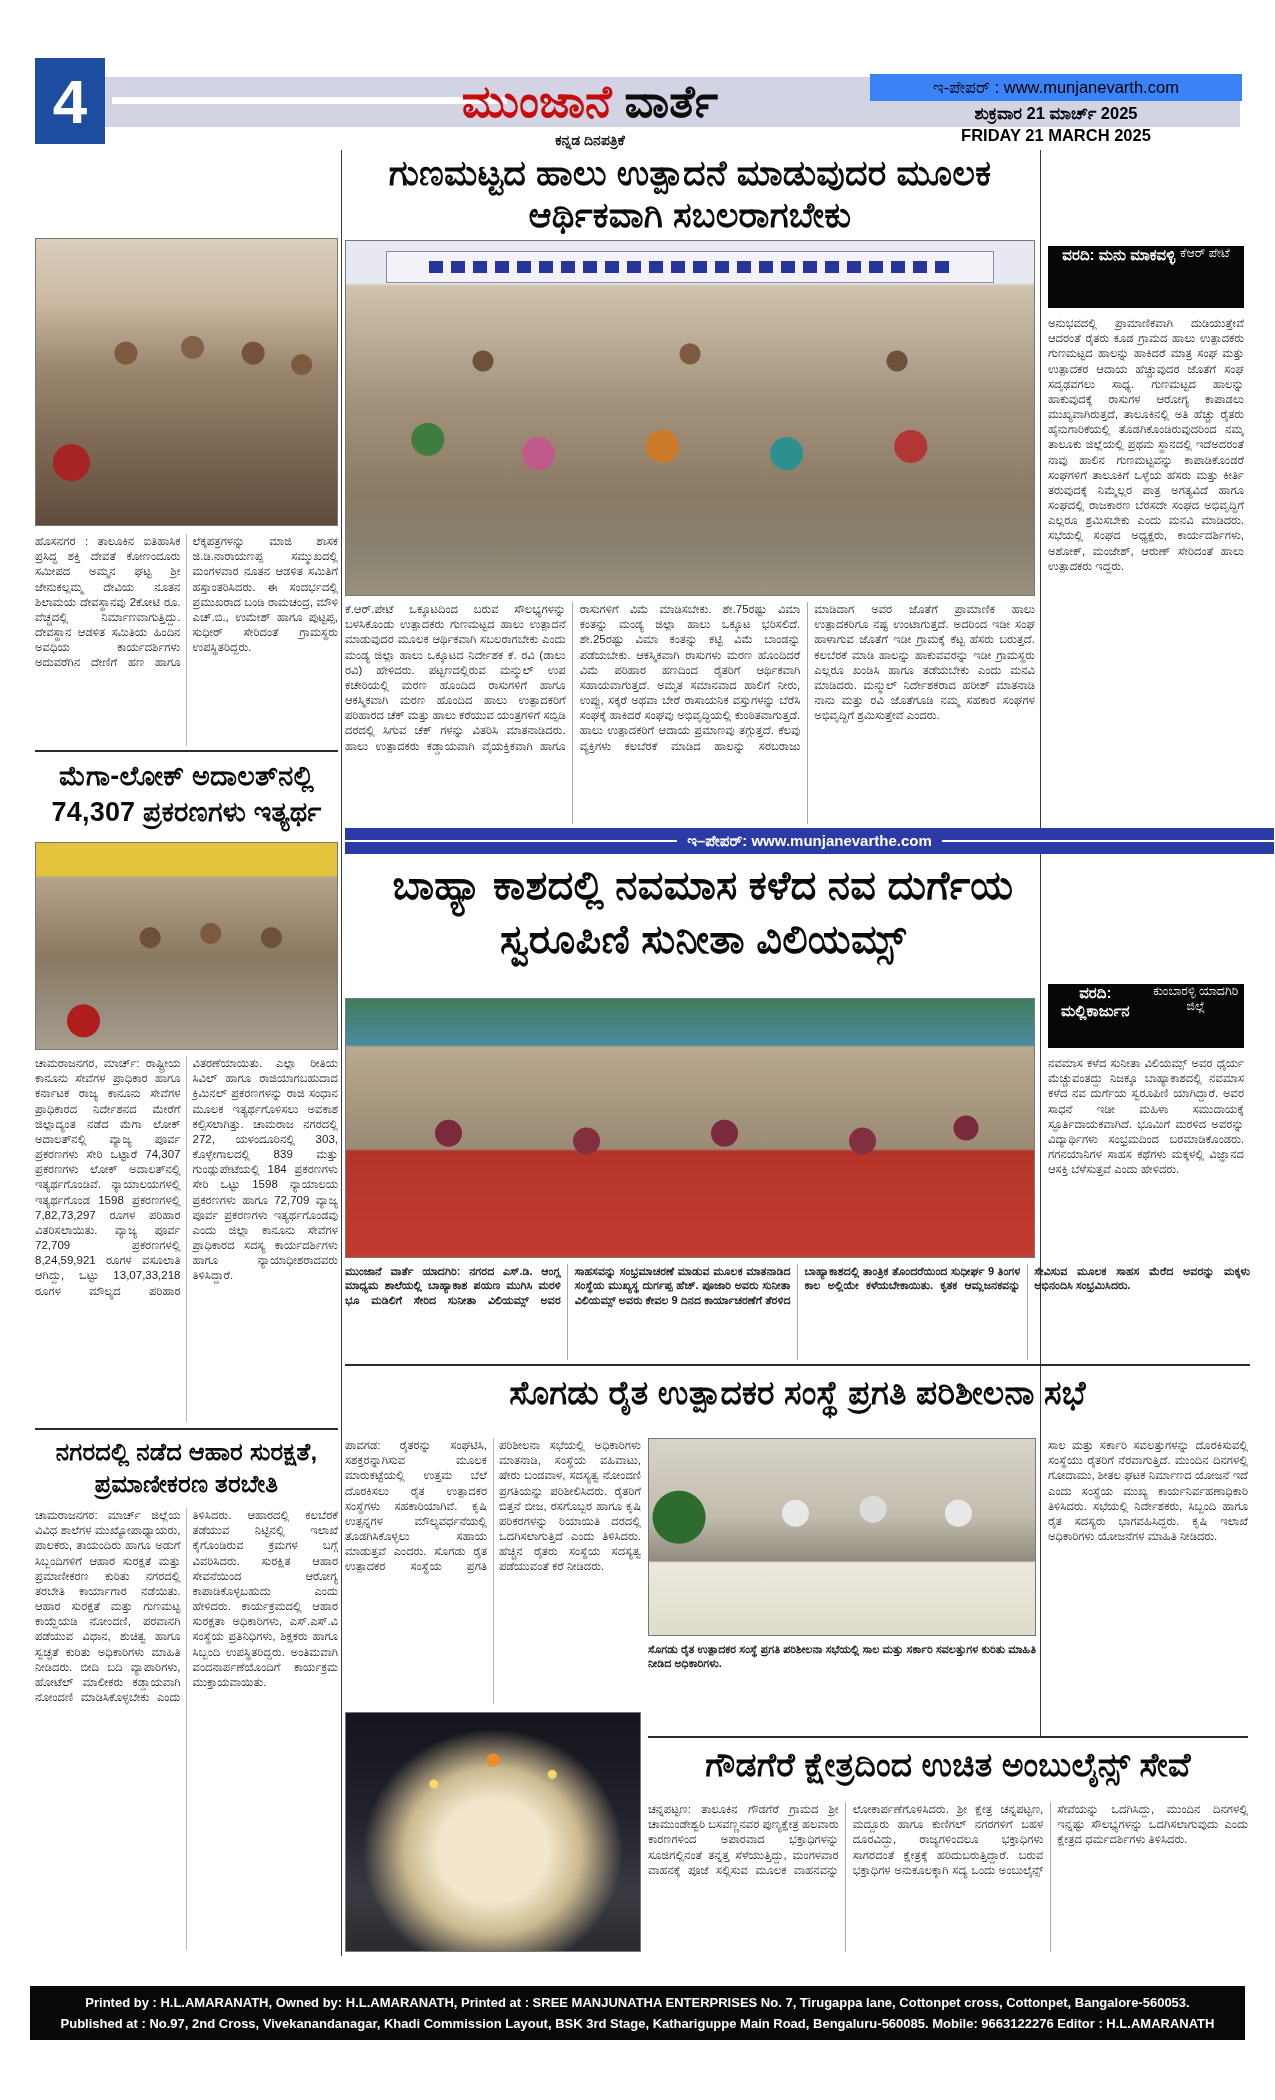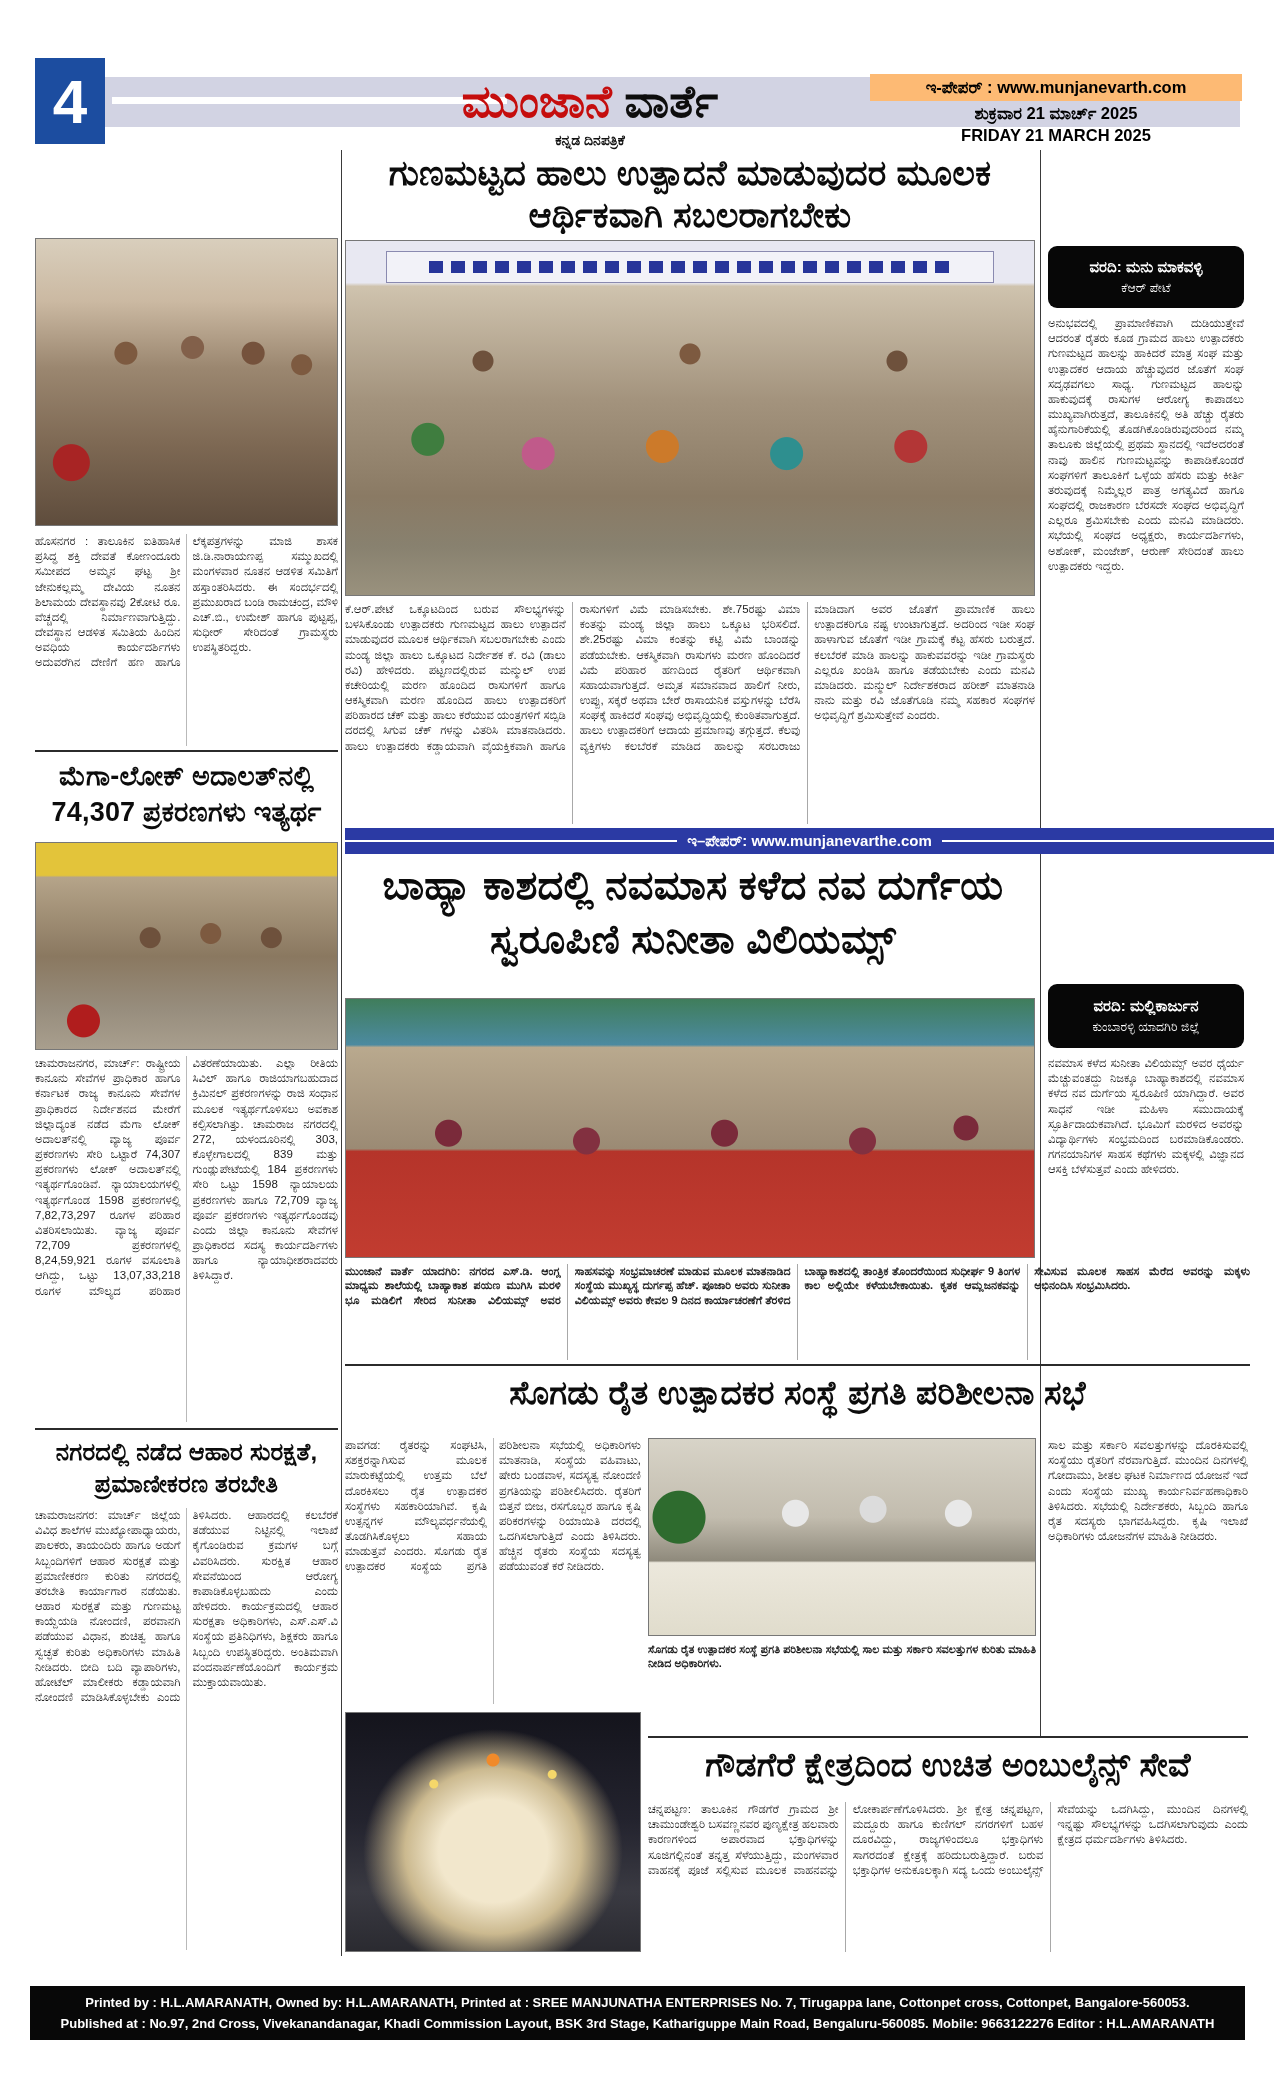--- a/index.html
+++ b/index.html
@@ -7,34 +7,34 @@
         font-family:"Liberation Sans", sans-serif;color:#141414;overflow:hidden;}
   .abs{position:absolute;}
   .hl{font-weight:bold;color:#0c0c0c;text-align:center;letter-spacing:0.2px;}
   .body-text{font-size:11.5px;line-height:1.32;text-align:justify;color:#1a1a1a;}
   .cols2{column-count:2;column-gap:12px;column-rule:1px solid #b9b9b9;}
   .cols3{column-count:3;column-gap:14px;column-rule:1px solid #a8a8a8;}
   .cols4{column-count:4;column-gap:14px;column-rule:1px solid #a8a8a8;}
   .clip{overflow:hidden;}
   .photo{background-color:#9a9a92;box-shadow:inset 0 0 0 1px #777;}
   .byline-box{background:#070707;color:#ffffff;text-align:center;display:flex;
-              flex-direction:column;justify-content:center;gap:5px;border-radius:9px;}
+              flex-direction:row;justify-content:center;gap:5px;}
   .byline-box .t1{font-size:15px;font-weight:bold;}
   .byline-box .t2{font-size:12.5px;}
   .rule-h{background:#2b2b2b;height:2px;}
   .vline{background:#3a3a3a;width:1px;}
   .header-band{background:#d2d3e3;}
   .pagenum{background:#1c4da0;color:#ffffff;font-weight:bold;font-size:62px;
            display:flex;align-items:center;justify-content:center;}
   .masthead{font-size:45px;font-weight:bold;text-align:center;line-height:1.05;}
   .masthead .red{color:#c50d0d;}
   .masthead .blk{color:#0d0d0d;}
   .mast-sub{font-size:14px;font-weight:bold;text-align:center;color:#111;}
-  .hdr-chip{background:#fdba74;display:flex;align-items:center;justify-content:center;
-            font-size:16.5px;font-weight:bold;color:#000;}
+  .hdr-chip{background:#3b82f6;display:flex;align-items:center;justify-content:center;
+            font-size:16.5px;font-weight:normal;color:#000;}
   .hdr-date{font-size:16.5px;font-weight:bold;text-align:center;color:#000;}
   .epaper-band{background:#2b3aa4;color:#ffffff;display:flex;align-items:center;gap:10px;
                font-weight:bold;font-size:15px;}
   .epaper-band .bar{flex:1;height:2px;background:#ffffff;}
   .caption{font-size:11px;line-height:1.3;text-align:justify;color:#1a1a1a;font-weight:bold;}
   .footer{background:#080808;color:#ffffff;display:flex;flex-direction:column;
           justify-content:center;gap:6px;text-align:center;font-size:13px;font-weight:bold;}
   
   .ph1{background:
     radial-gradient(circle at 12% 78%, #a82424 0 18px, rgba(0,0,0,0) 19px),
@@ -130,21 +130,21 @@
       </div>
   </div>
   <div class="abs body-text cols3 clip" style="left:345px;top:602px;width:690px;height:222px;">ಕೆ.ಆರ್.ಪೇಟೆ ಒಕ್ಕೂಟದಿಂದ ಬರುವ ಸೌಲಭ್ಯಗಳನ್ನು ಬಳಸಿಕೊಂಡು ಉತ್ಪಾದಕರು ಗುಣಮಟ್ಟದ ಹಾಲು ಉತ್ಪಾದನೆ ಮಾಡುವುದರ ಮೂಲಕ ಆರ್ಥಿಕವಾಗಿ ಸಬಲರಾಗಬೇಕು ಎಂದು ಮಂಡ್ಯ ಜಿಲ್ಲಾ ಹಾಲು ಒಕ್ಕೂಟದ ನಿರ್ದೇಶಕ ಕೆ. ರವಿ (ಡಾಲು ರವಿ) ಹೇಳಿದರು. ಪಟ್ಟಣದಲ್ಲಿರುವ ಮನ್ಮುಲ್ ಉಪ ಕಚೇರಿಯಲ್ಲಿ ಮರಣ ಹೊಂದಿದ ರಾಸುಗಳಿಗೆ ಹಾಗೂ ಆಕಸ್ಮಿಕವಾಗಿ ಮರಣ ಹೊಂದಿದ ಹಾಲು ಉತ್ಪಾದಕರಿಗೆ ಪರಿಹಾರದ ಚೆಕ್ ಮತ್ತು ಹಾಲು ಕರೆಯುವ ಯಂತ್ರಗಳಿಗೆ ಸಬ್ಸಿಡಿ ದರದಲ್ಲಿ ಸಿಗುವ ಚೆಕ್ ಗಳನ್ನು ವಿತರಿಸಿ ಮಾತನಾಡಿದರು. ಹಾಲು ಉತ್ಪಾದಕರು ಕಡ್ಡಾಯವಾಗಿ ವೈಯಕ್ತಿಕವಾಗಿ ಹಾಗೂ ರಾಸುಗಳಿಗೆ ವಿಮೆ ಮಾಡಿಸಬೇಕು. ಶೇ.75ರಷ್ಟು ವಿಮಾ ಕಂತನ್ನು ಮಂಡ್ಯ ಜಿಲ್ಲಾ ಹಾಲು ಒಕ್ಕೂಟ ಭರಿಸಲಿದೆ. ಶೇ.25ರಷ್ಟು ವಿಮಾ ಕಂತನ್ನು ಕಟ್ಟಿ ವಿಮೆ ಬಾಂಡನ್ನು ಪಡೆಯಬೇಕು. ಆಕಸ್ಮಿಕವಾಗಿ ರಾಸುಗಳು ಮರಣ ಹೊಂದಿದರೆ ವಿಮೆ ಪರಿಹಾರ ಹಣದಿಂದ ರೈತರಿಗೆ ಆರ್ಥಿಕವಾಗಿ ಸಹಾಯವಾಗುತ್ತದೆ. ಅಮೃತ ಸಮಾನವಾದ ಹಾಲಿಗೆ ನೀರು, ಉಪ್ಪು, ಸಕ್ಕರೆ ಅಥವಾ ಬೇರೆ ರಾಸಾಯನಿಕ ವಸ್ತುಗಳನ್ನು ಬೆರೆಸಿ ಸಂಘಕ್ಕೆ ಹಾಕಿದರೆ ಸಂಘವು ಅಭಿವೃದ್ಧಿಯಲ್ಲಿ ಕುಂಠಿತವಾಗುತ್ತದೆ. ಹಾಲು ಉತ್ಪಾದಕರಿಗೆ ಆದಾಯ ಪ್ರಮಾಣವು ತಗ್ಗುತ್ತದೆ. ಕೆಲವು ವ್ಯಕ್ತಿಗಳು ಕಲಬೆರಕೆ ಮಾಡಿದ ಹಾಲನ್ನು ಸರಬರಾಜು ಮಾಡಿದಾಗ ಅವರ ಜೊತೆಗೆ ಪ್ರಾಮಾಣಿಕ ಹಾಲು ಉತ್ಪಾದಕರಿಗೂ ನಷ್ಟ ಉಂಟಾಗುತ್ತದೆ. ಅದರಿಂದ ಇಡೀ ಸಂಘ ಹಾಳಾಗುವ ಜೊತೆಗೆ ಇಡೀ ಗ್ರಾಮಕ್ಕೆ ಕೆಟ್ಟ ಹೆಸರು ಬರುತ್ತದೆ. ಕಲಬೆರಕೆ ಮಾಡಿ ಹಾಲನ್ನು ಹಾಕುವವರನ್ನು ಇಡೀ ಗ್ರಾಮಸ್ಥರು ಎಲ್ಲರೂ ಖಂಡಿಸಿ ಹಾಗೂ ತಡೆಯಬೇಕು ಎಂದು ಮನವಿ ಮಾಡಿದರು. ಮನ್ಮುಲ್ ನಿರ್ದೇಶಕರಾದ ಹರೀಶ್ ಮಾತನಾಡಿ ನಾನು ಮತ್ತು ರವಿ ಜೊತೆಗೂಡಿ ನಮ್ಮ ಸಹಕಾರ ಸಂಘಗಳ ಅಭಿವೃದ್ಧಿಗೆ ಶ್ರಮಿಸುತ್ತೇವೆ ಎಂದರು.</div>
 
   <div class="abs epaper-band" style="left:345px;top:828px;width:929px;height:26px;">
     <div class="bar"></div>
     <span>ಇ–ಪೇಪರ್: www.munjanevarthe.com</span>
     <div class="bar"></div>
   </div>
 
-  <div class="abs hl" style="left:353px;top:858px;width:680px;height:130px;font-size:40px;line-height:1.35;">ಬಾಹ್ಯಾ ಕಾಶದಲ್ಲಿ ನವಮಾಸ ಕಳೆದ ನವ ದುರ್ಗೆಯ ಸ್ವರೂಪಿಣಿ ಸುನೀತಾ ವಿಲಿಯಮ್ಸ್</div>
+  <div class="abs hl" style="left:363px;top:858px;width:680px;height:130px;font-size:40px;line-height:1.35;">ಬಾಹ್ಯಾ ಕಾಶದಲ್ಲಿ ನವಮಾಸ ಕಳೆದ ನವ ದುರ್ಗೆಯ ಸ್ವರೂಪಿಣಿ ಸುನೀತಾ ವಿಲಿಯಮ್ಸ್</div>
   <div class="abs byline-box" style="left:1048px;top:984px;width:196px;height:64px;">
     <div class="t1">ವರದಿ: ಮಲ್ಲಿಕಾರ್ಜುನ</div>
     <div class="t2">ಕುಂಬಾರಳ್ಳಿ ಯಾದಗಿರಿ ಜಿಲ್ಲೆ</div>
   </div>
   <div class="abs body-text clip" style="left:1048px;top:1056px;width:196px;height:200px;">ನವಮಾಸ ಕಳೆದ ಸುನೀತಾ ವಿಲಿಯಮ್ಸ್ ಅವರ ಧೈರ್ಯ ಮೆಚ್ಚುವಂತದ್ದು ನಿಜಕ್ಕೂ ಬಾಹ್ಯಾಕಾಶದಲ್ಲಿ ನವಮಾಸ ಕಳೆದ ನವ ದುರ್ಗೆಯ ಸ್ವರೂಪಿಣಿ ಯಾಗಿದ್ದಾರೆ. ಅವರ ಸಾಧನೆ ಇಡೀ ಮಹಿಳಾ ಸಮುದಾಯಕ್ಕೆ ಸ್ಫೂರ್ತಿದಾಯಕವಾಗಿದೆ. ಭೂಮಿಗೆ ಮರಳಿದ ಅವರನ್ನು ವಿದ್ಯಾರ್ಥಿಗಳು ಸಂಭ್ರಮದಿಂದ ಬರಮಾಡಿಕೊಂಡರು. ಗಗನಯಾನಿಗಳ ಸಾಹಸ ಕಥೆಗಳು ಮಕ್ಕಳಲ್ಲಿ ವಿಜ್ಞಾನದ ಆಸಕ್ತಿ ಬೆಳೆಸುತ್ತವೆ ಎಂದು ಹೇಳಿದರು.</div>
   <div class="abs photo phE" style="left:345px;top:998px;width:690px;height:260px;"></div>
   <div class="abs caption cols4 clip" style="left:345px;top:1264px;width:905px;height:96px;">ಮುಂಜಾನೆ ವಾರ್ತೆ ಯಾದಗಿರಿ: ನಗರದ ಎಸ್.ಡಿ. ಆಂಗ್ಲ ಮಾಧ್ಯಮ ಶಾಲೆಯಲ್ಲಿ ಬಾಹ್ಯಾಕಾಶ ಪಯಣ ಮುಗಿಸಿ ಮರಳಿ ಭೂ ಮಡಿಲಿಗೆ ಸೇರಿದ ಸುನೀತಾ ವಿಲಿಯಮ್ಸ್ ಅವರ ಸಾಹಸವನ್ನು ಸಂಭ್ರಮಾಚರಣೆ ಮಾಡುವ ಮೂಲಕ ಮಾತನಾಡಿದ ಸಂಸ್ಥೆಯ ಮುಖ್ಯಸ್ಥ ದುರ್ಗಪ್ಪ ಹೆಚ್. ಪೂಜಾರಿ ಅವರು ಸುನೀತಾ ವಿಲಿಯಮ್ಸ್ ಅವರು ಕೇವಲ 9 ದಿನದ ಕಾರ್ಯಾಚರಣೆಗೆ ತೆರಳಿದ ಬಾಹ್ಯಾಕಾಶದಲ್ಲಿ ತಾಂತ್ರಿಕ ತೊಂದರೆಯಿಂದ ಸುಧೀರ್ಘ 9 ತಿಂಗಳ ಕಾಲ ಅಲ್ಲಿಯೇ ಕಳೆಯಬೇಕಾಯಿತು. ಕೃತಕ ಆಮ್ಲಜನಕವನ್ನು ಸೇವಿಸುವ ಮೂಲಕ ಸಾಹಸ ಮೆರೆದ ಅವರನ್ನು ಮಕ್ಕಳು ಅಭಿನಂದಿಸಿ ಸಂಭ್ರಮಿಸಿದರು.</div>
   <div class="abs rule-h" style="left:345px;top:1364px;width:905px;"></div>
 
   <div class="abs hl" style="left:345px;top:1372px;width:905px;height:52px;font-size:33px;line-height:1.3;">ಸೊಗಡು ರೈತ ಉತ್ಪಾದಕರ ಸಂಸ್ಥೆ ಪ್ರಗತಿ ಪರಿಶೀಲನಾ ಸಭೆ</div>

